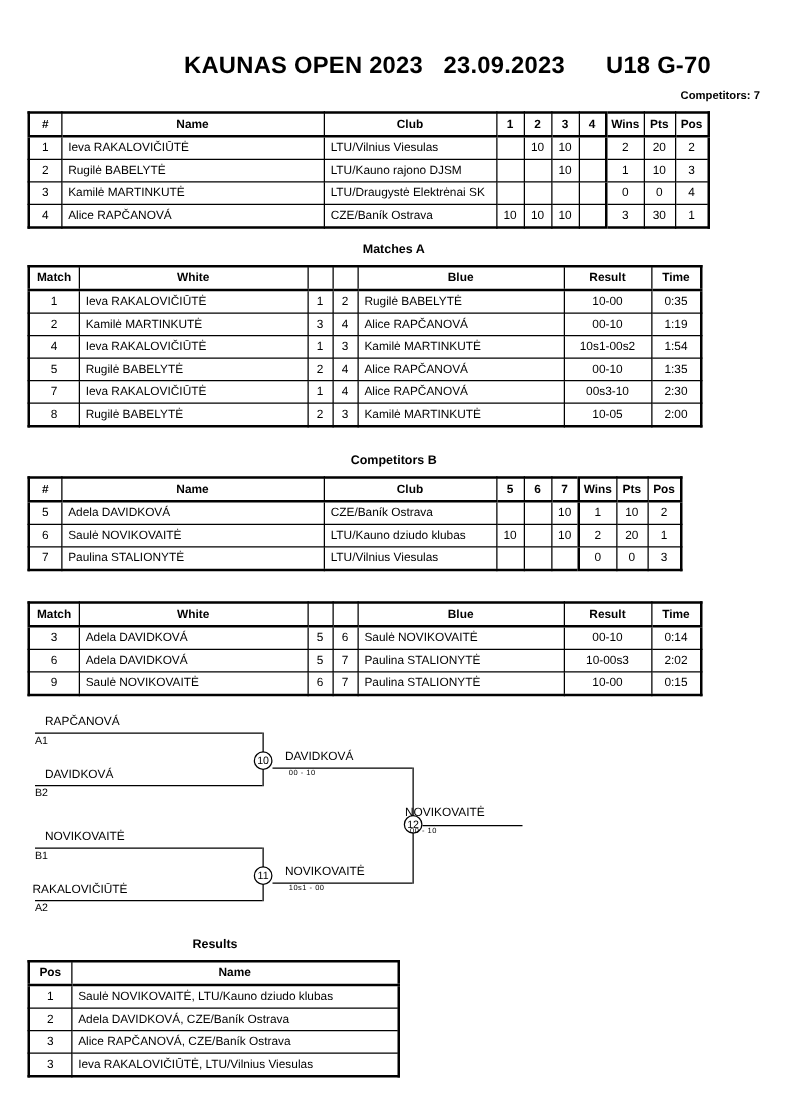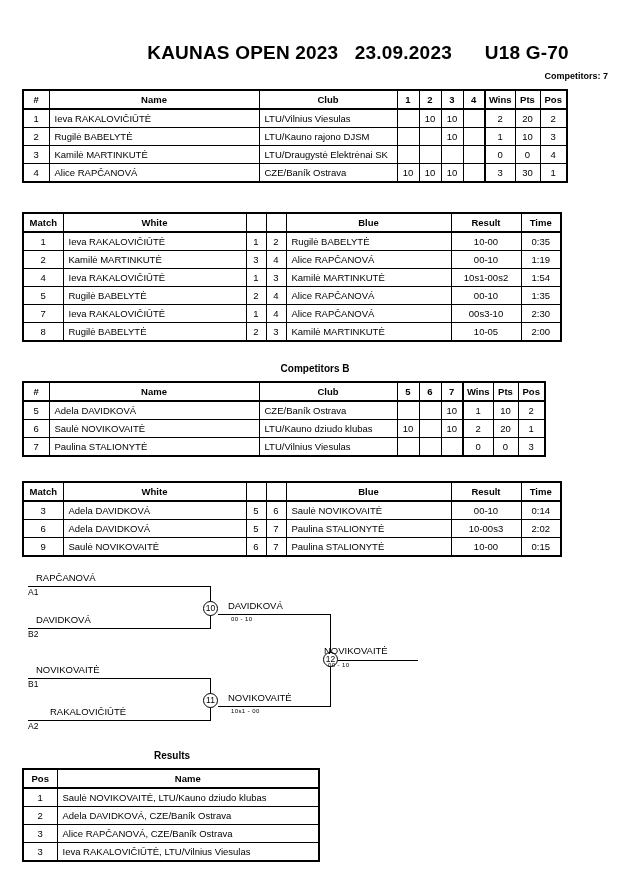--- a/index.html
+++ b/index.html
@@ -187,20 +187,21 @@
           <td class="c">10</td>
           <td class="c"></td>
           <td class="c thick-l">3</td>
           <td class="c">30</td>
           <td class="c">1</td>
         </tr>
       </tbody>
     </table>
   </div>
 
+  <div class="sec-title" style="top:194px;">Matches A</div>
 
   <div class="tbl-wrap" style="left:22px; top:212px;">
     <table class="grid" style="width:538px;">
       <colgroup>
         <col style="width:40px">
           <col style="width:183px">
         <col style="width:20px">
           <col style="width:20px">
         <col style="width:165px">
           <col style="width:70px">
@@ -411,21 +412,21 @@
 
     <div class="bk-num" style="left:203px; top:601px;">10</div>
     <div class="bk-name" style="left:228px; top:600px;">DAVIDKOVÁ</div>
     <div class="hline" style="left:218px; top:614px; width:112px;"></div>
     <div class="bk-score" style="left:231px; top:616px;">00 - 10</div>
 
     <div class="bk-name" style="left:36px; top:664px;">NOVIKOVAITĖ</div>
     <div class="hline" style="left:28px; top:678px; width:182px;"></div>
     <div class="bk-seed" style="left:28px; top:679px;">B1</div>
 
-    <div class="bk-name" style="left:50px; top:706px;">RAKALOVIČIŪTĖ</div>
+    <div class="bk-name" style="left:26px; top:706px;">RAKALOVIČIŪTĖ</div>
     <div class="hline" style="left:28px; top:720px; width:182px;"></div>
     <div class="bk-seed" style="left:28px; top:721px;">A2</div>
 
     <div class="vline" style="left:210px; top:678px; height:43px;"></div>
 
     <div class="bk-num" style="left:203px; top:693px;">11</div>
     <div class="bk-name" style="left:228px; top:692px;">NOVIKOVAITĖ</div>
     <div class="hline" style="left:218px; top:706px; width:112px;"></div>
     <div class="bk-score" style="left:231px; top:708px;">10s1 - 00</div>
 

